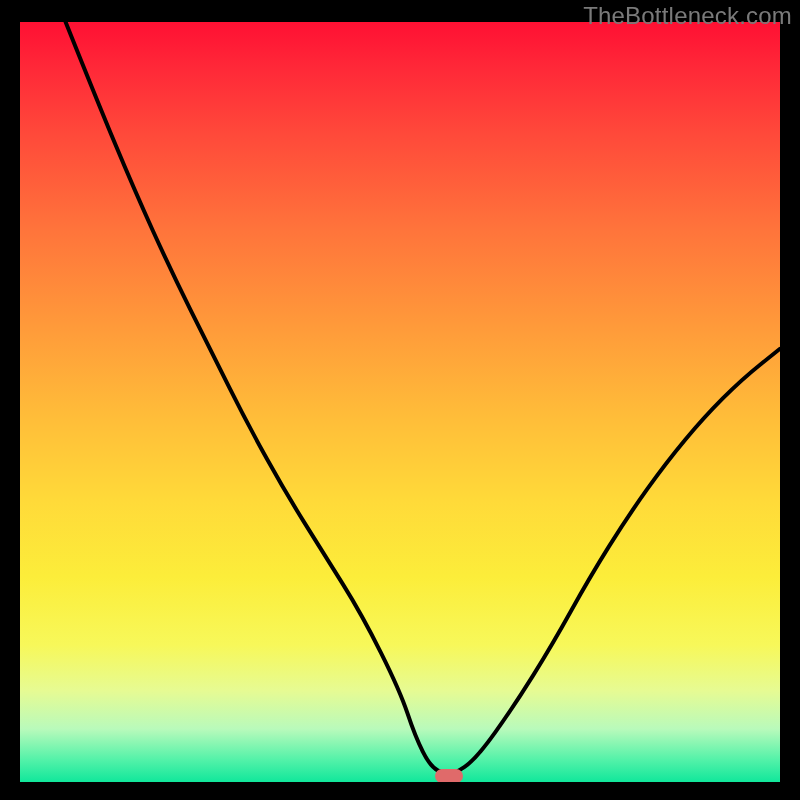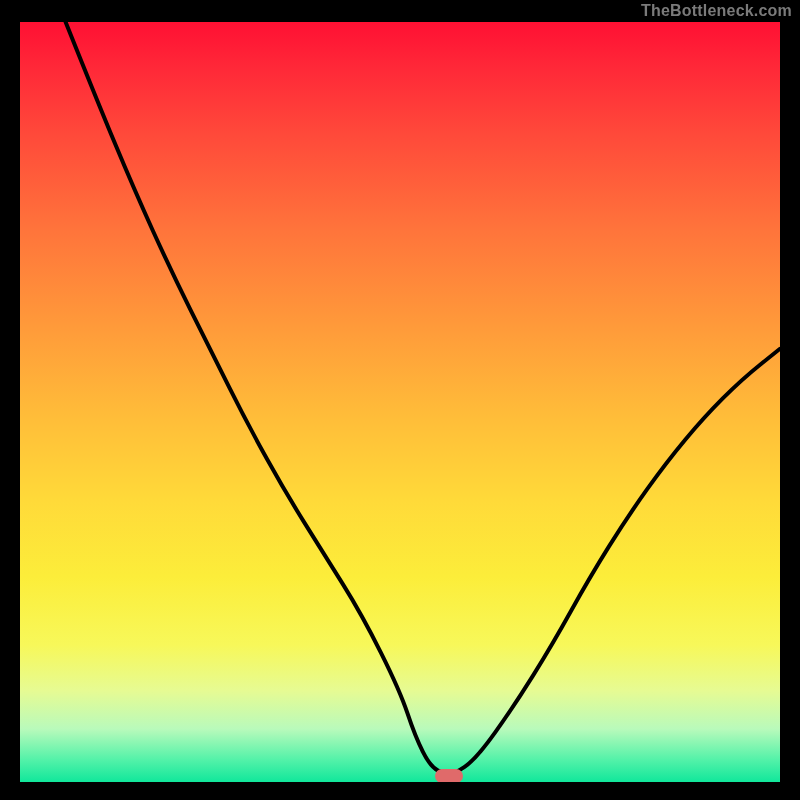--- a/index.html
+++ b/index.html
@@ -15,22 +15,22 @@
     position: relative;
     width: 800px;
     height: 800px;
     background: #000;
   }
   .watermark {
     position: absolute;
     top: 2px;
     right: 8px;
     color: #7a7a7a;
-    font-size: 16px;
-    font-weight: 700;
+    font-size: 24px;
+    font-weight: 400;
     letter-spacing: 0.2px;
     z-index: 5;
     text-align: right;
   }
   .plot-area {
     position: absolute;
     left: 20px;
     top: 22px;
     width: 760px;
     height: 760px;

